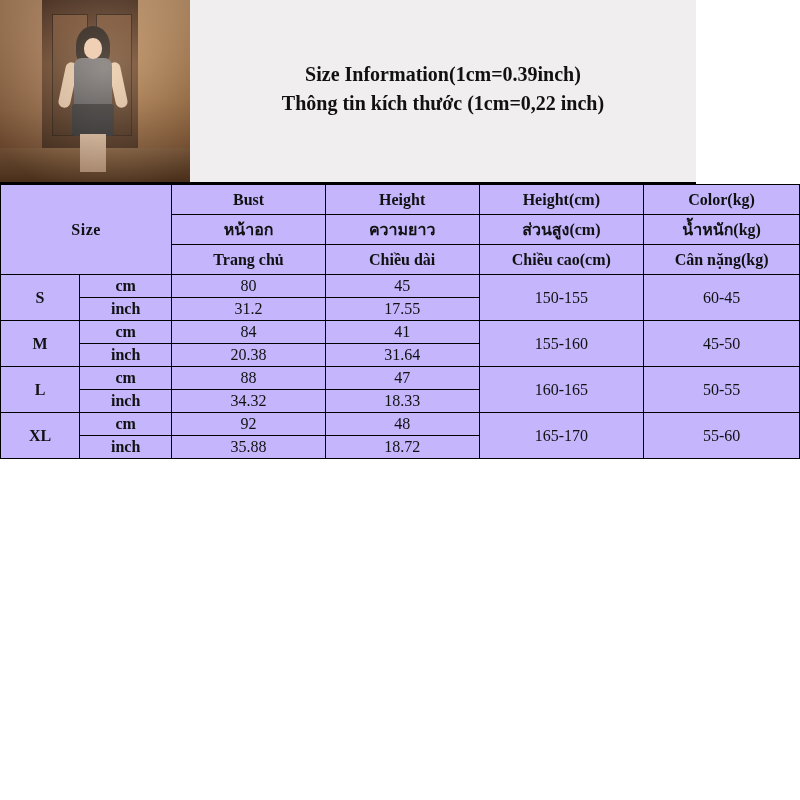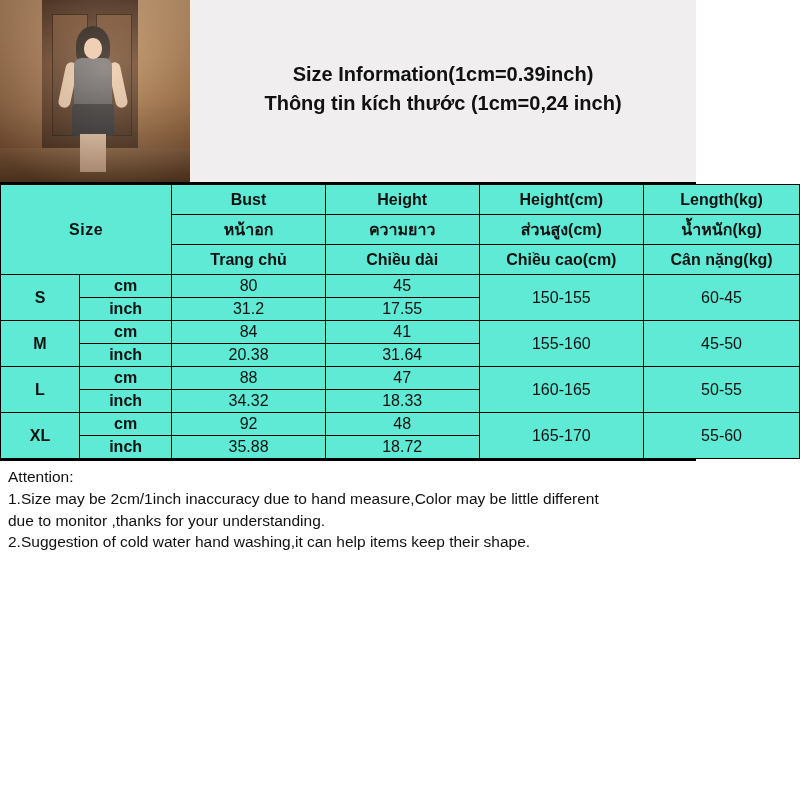--- a/index.html
+++ b/index.html
@@ -12,20 +12,21 @@
     background: #ffffff;
     font-family: "Liberation Sans", sans-serif;
     overflow: hidden;
   }
   #page {
     position: relative;
     width: 696px;
     height: 800px;
     box-sizing: border-box;
     background: #ffffff;
+    font-family: Liberation Serif, serif;
   }
 
   
   .header {
     position: relative;
     display: flex;
     height: 182px;
     background: #f0eeef;
     border-bottom: 2px solid #000;
   }
@@ -126,21 +127,21 @@
     border-collapse: collapse;
     width: 800px;
     table-layout: fixed;
   }
   table.size-table td, table.size-table th {
     border: 1px solid #000;
     text-align: center;
     vertical-align: middle;
     font-size: 16px;
     color: #111;
-    background: #5eead4;
+    background: #c4b5fd;
     padding: 2px 3px;
     box-sizing: border-box;
   }
   .col-size   { width: 72px; }
   .col-unit   { width: 84px; }
   .col-bust   { width: 140px; }
   .col-length { width: 140px; }
   .col-height { width: 150px; }
   .col-weight { width: 142px; }
 
@@ -200,21 +201,21 @@
       <div class="person-hair"></div>
       <div class="person-face"></div>
       <div class="person-top"></div>
       <div class="person-skirt"></div>
       <div class="person-legs"></div>
       <div class="glow"></div>
     </div>
 
     <div class="title-block">
       <div class="title-line">Size Information(1cm=0.39inch)</div>
-      <div class="title-line">Thông tin kích thước (1cm=0,24 inch)</div>
+      <div class="title-line">Thông tin kích thước (1cm=0,22 inch)</div>
     </div>
 
     <div class="green-dot" style="position:absolute; right:590px; top:4px;"></div>
   </div>
 
   <div class="table-wrap">
     <table class="size-table">
       <colgroup>
         <col class="col-size">
         <col class="col-unit">
@@ -222,21 +223,21 @@
         <col class="col-length">
         <col class="col-height">
         <col class="col-weight">
       </colgroup>
       <thead>
         <tr>
           <th class="size-head" rowspan="3" colspan="2">Size</th>
           <th class="head-cell">Bust</th>
           <th class="head-cell">Height</th>
           <th class="head-cell">Height(cm)</th>
-          <th class="head-cell">Length(kg)</th>
+          <th class="head-cell">Color(kg)</th>
         </tr>
         <tr>
           <th class="head-cell">หน้าอก</th>
           <th class="head-cell">ความยาว</th>
           <th class="head-cell">ส่วนสูง(cm)</th>
           <th class="head-cell">น้ำหนัก(kg)</th>
         </tr>
         <tr>
           <th class="head-cell">Trang chủ</th>
           <th class="head-cell">Chiều dài</th>
@@ -298,20 +299,14 @@
         </tr>
         <tr>
           <td class="unit-cell">inch</td>
           <td class="val-cell">35.88</td>
           <td class="val-cell">18.72</td>
         </tr>
       </tbody>
     </table>
   </div>
 
-  <div class="attention">
-    <p>Attention:</p>
-    <p>1.Size may be 2cm/1inch inaccuracy due to hand measure,Color may be little different</p>
-    <p>due to monitor ,thanks for your understanding.</p>
-    <p>2.Suggestion of cold water hand washing,it can help items keep their shape.</p>
-  </div>
 
 </div>
 
 </body></html>

